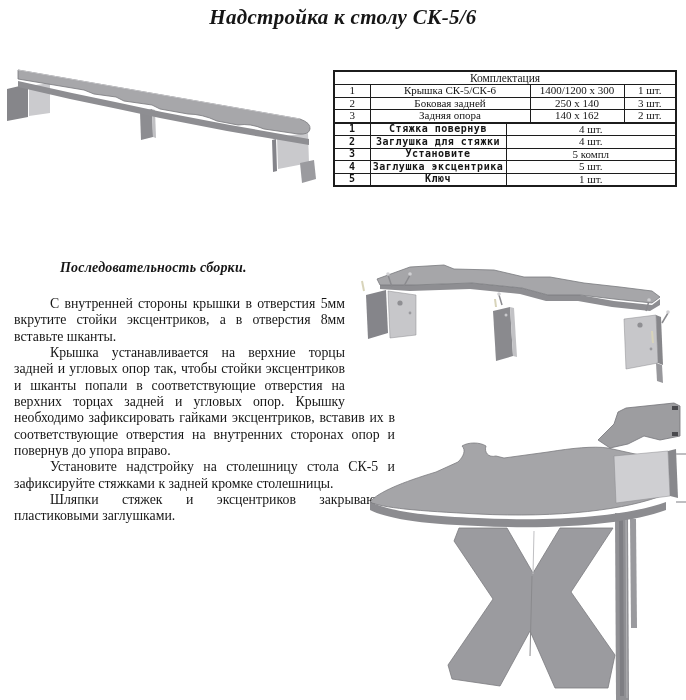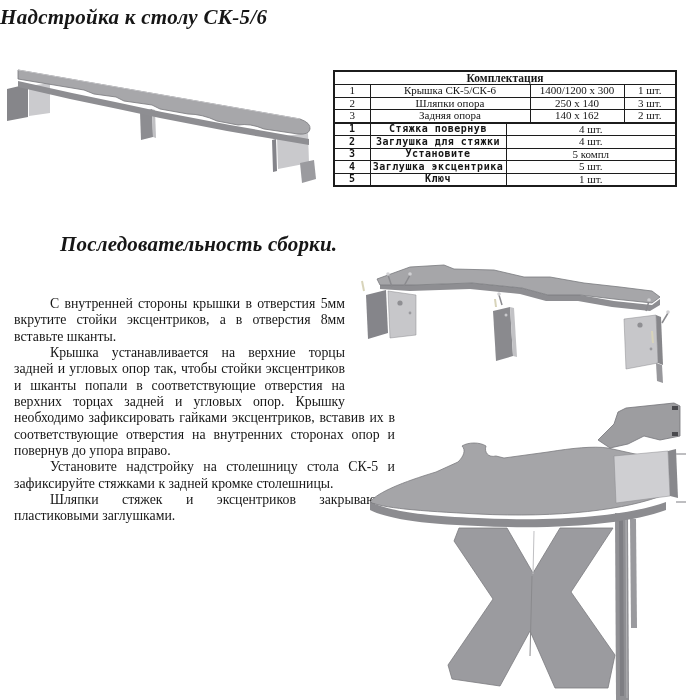--- a/index.html
+++ b/index.html
@@ -3,43 +3,43 @@
 <meta charset="utf-8">
 <style>
   html,body{margin:0;padding:0;}
   body{
     width:686px;height:700px;position:relative;overflow:hidden;
     background:#ffffff;color:#161616;
     font-family:"Liberation Serif", serif;
   }
   .page-title{
     position:absolute;top:5px;left:0;width:100%;
-    font-size:21px;font-weight:bold;font-style:italic;
+    text-align:center;font-size:21px;font-weight:bold;font-style:italic;
     letter-spacing:.3px;
   }
   
   .table-wrap{position:absolute;left:333px;top:70px;width:342px;}
   table{border-collapse:collapse;table-layout:fixed;width:342px;}
   table.furn{margin-top:-2px;}
   td{
     border:1px solid #1c1c1c;text-align:center;vertical-align:middle;
     padding:0 2px;height:11px;font-size:11px;line-height:1.05;
     white-space:nowrap;overflow:hidden;
   }
   table{border:2px solid #1c1c1c;}
-  td.sec{font-weight:bold;font-size:11.5px;height:12px;margin-top:40px;}
+  td.sec{font-weight:normal;font-size:11.5px;height:12px;margin-top:40px;}
   .furn td.sec{border-bottom:2px solid #1c1c1c;}
   td.mono{
     font-family:"DejaVu Sans Mono", monospace;font-size:10px;
     letter-spacing:.5px;font-weight:600;
   }
   
   .assembly-heading{
-    position:absolute;left:60px;top:232px;
-    font-size:21px;font-weight:bold;font-style:italic;letter-spacing:.2px;
+    position:absolute;left:60px;top:260px;
+    font-size:14px;font-weight:bold;font-style:italic;letter-spacing:.2px;
   }
   .body-text{
     position:absolute;left:14px;top:296px;width:381px;
     font-size:13.8px;line-height:16.35px;text-align:justify;
     text-justify:inter-word;
   }
   .body-text p{margin:0;text-indent:36px;}
   .wrap-spacer{float:right;width:50px;height:99px;}
   
   .fig{position:absolute;}
@@ -89,21 +89,21 @@
           <td colspan="4" class="sec">Комплектация</td>
         </tr>
     <tr>
       <td>1</td>
       <td>Крышка СК-5/СК-6</td>
       <td>1400/1200 x 300</td>
       <td>1 шт.</td>
     </tr>
     <tr>
       <td>2</td>
-      <td>Шляпки опора</td>
+      <td>Боковая задней</td>
       <td>250 x 140</td>
       <td>3 шт.</td>
     </tr>
     <tr>
       <td>3</td>
       <td>Задняя опора</td>
       <td>140 x 162</td>
       <td>2 шт.</td>
     </tr>
   </tbody>

